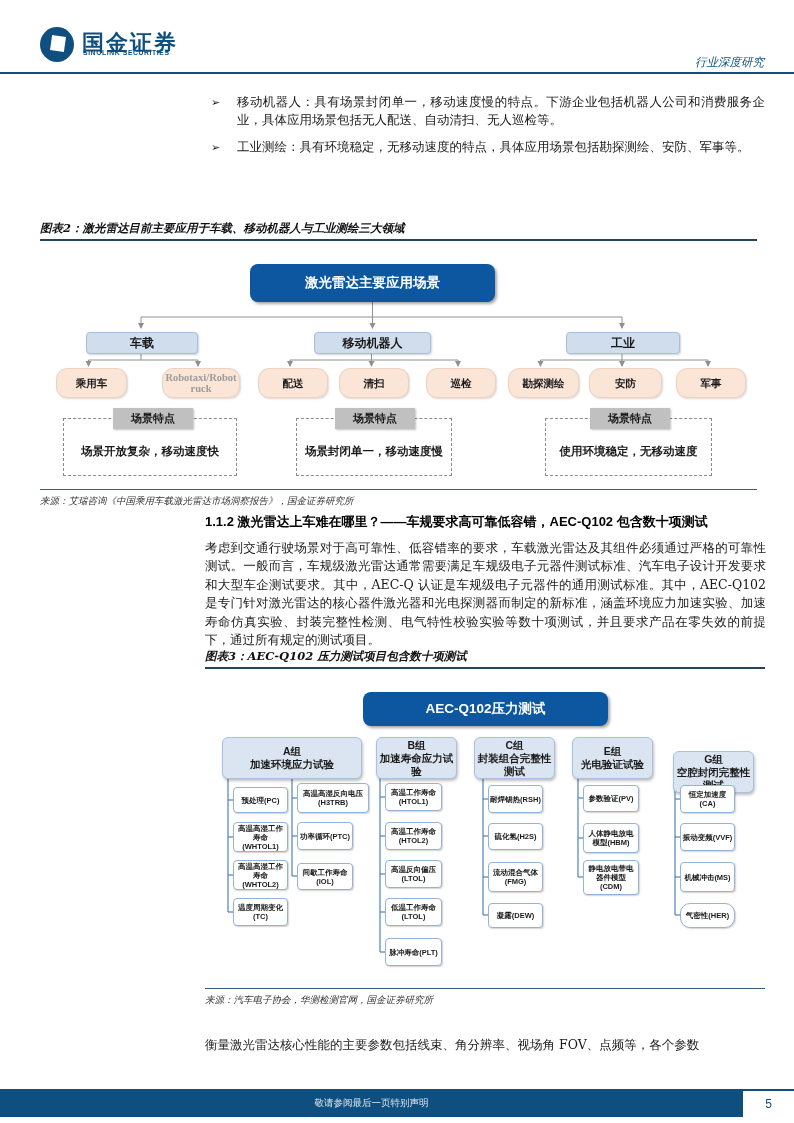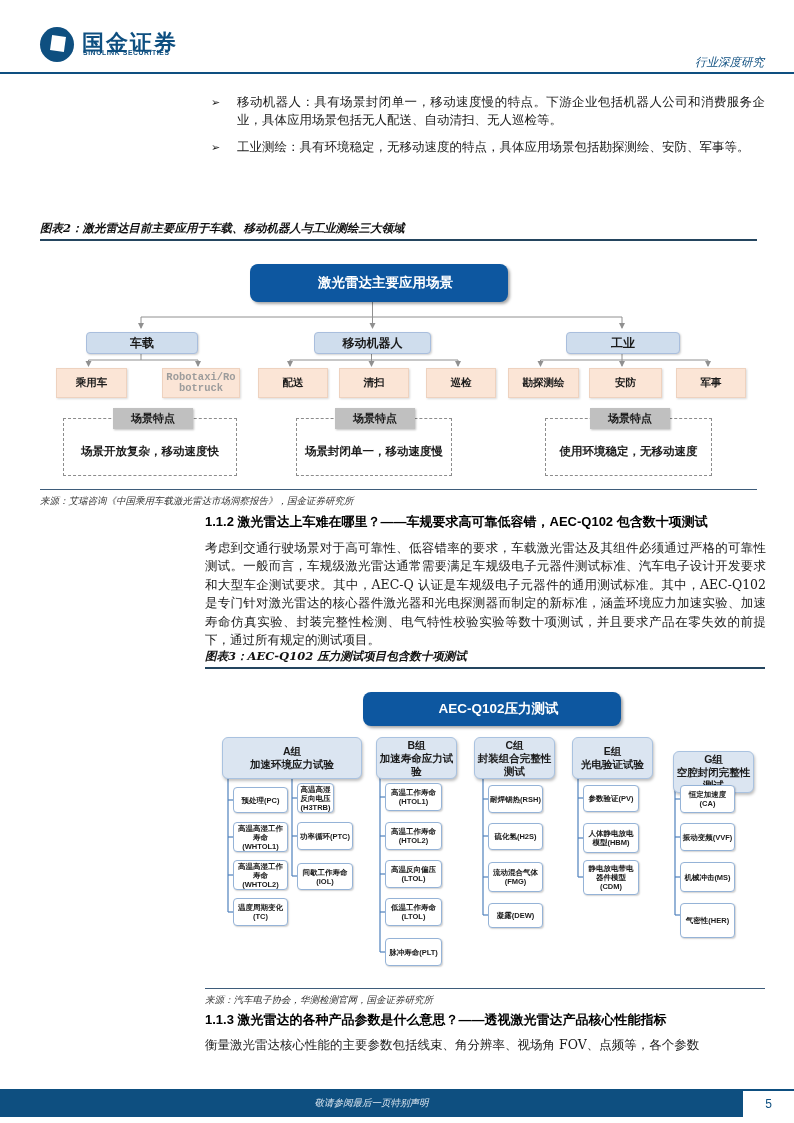--- a/index.html
+++ b/index.html
@@ -22,45 +22,45 @@
   .bullet-glyph{position:absolute;left:-26px;top:1px;font-size:11px;font-family:"DejaVu Sans",sans-serif;}
   
   .fig-title{position:absolute;font-weight:bold;font-style:italic;font-size:11.5px;color:#111;}
   .fig-title-rule{position:absolute;height:2px;background:#24455f;}
   .fig-sep{position:absolute;height:1px;background:#3e5c7a;}
   .fig-source{position:absolute;font-size:9.5px;font-style:italic;color:#333;}
   .section-head{position:absolute;font-family:"Liberation Sans",sans-serif;font-weight:bold;font-size:13px;color:#000;white-space:nowrap;}
   .body-para{position:absolute;font-size:12.5px;line-height:18.4px;text-align:justify;}
   
   .root-box{position:absolute;background:#0d57a0;color:#fff;font-family:"Liberation Sans",sans-serif;
-            font-weight:bold;text-align:center;border-radius:8px;box-shadow:2px 2px 3px rgba(0,0,0,0.35);padding-left:13px;}
+            font-weight:bold;text-align:center;border-radius:8px;box-shadow:2px 2px 3px rgba(0,0,0,0.35);}
   .fig2-l2{position:absolute;background:#cfdded;border:1px solid #a9bedd;border-radius:4px;
            font-family:"Liberation Sans",sans-serif;font-weight:bold;font-size:12px;text-align:center;
            height:20px;line-height:20px;box-shadow:1px 1px 2px rgba(0,0,0,0.18);}
-  .fig2-l3{position:absolute;background:#fbe5d6;border:1px solid #eed2bf;border-radius:0;
-           font-family:Liberation Mono, monospace;font-weight:bold;font-size:10.5px;text-align:center;
+  .fig2-l3{position:absolute;background:#fbe5d6;border:1px solid #eed2bf;border-radius:11px;
+           font-family:Liberation Serif, serif;font-weight:bold;font-size:10.5px;text-align:center;
            height:28px;display:flex;align-items:center;justify-content:center;line-height:11px;
            overflow-wrap:anywhere;box-shadow:1px 1px 2px rgba(0,0,0,0.15);padding:0 2px;}
   .muted{color:#9c9c9c;}
   .feature-label{position:absolute;background:#c0c0c0;font-family:"Liberation Sans",sans-serif;font-weight:bold;
                  font-size:11px;text-align:center;height:21px;line-height:21px;box-shadow:1px 1px 2px rgba(0,0,0,0.25);z-index:2;}
   .feature-box{position:absolute;border:1.5px dashed #8c8c8c;display:flex;align-items:center;justify-content:center;
                font-family:"Liberation Sans",sans-serif;font-weight:bold;font-size:11.5px;padding-top:8px;box-sizing:border-box;}
   
   .g-box{position:absolute;background:#dbe5f1;border:1px solid #a9c2e0;border-radius:6px;text-align:center;
          font-family:"Liberation Sans",sans-serif;font-weight:bold;font-size:10.5px;line-height:13px;
          display:flex;flex-direction:column;justify-content:center;box-shadow:1px 2px 3px rgba(0,0,0,0.25);}
   .leaf{position:absolute;background:#fff;border:1px solid #95b3d7;border-radius:4px;text-align:center;
         font-family:"Liberation Sans",sans-serif;font-weight:bold;font-size:7.5px;line-height:9px;
         display:flex;align-items:center;justify-content:center;padding:1px;box-sizing:border-box;
         box-shadow:1px 1px 1.5px rgba(0,0,0,0.18);}
   
   .footer-bar{position:absolute;left:0;top:1089px;width:743px;height:28px;background:#0e4f80;
               display:flex;align-items:center;justify-content:center;}
-  .footer-text{color:#dfe9f2;font-size:9.5px;font-style:italic;}
+  .footer-text{color:#dfe9f2;font-size:9.5px;}
   .pagenum-box{position:absolute;left:743px;top:1089px;width:51px;height:28px;background:#fff;
                border-top:2px solid #0e4f80;box-sizing:border-box;display:flex;align-items:center;justify-content:center;}
   .pagenum{color:#0e4f80;font-size:12px;font-family:"Liberation Sans",sans-serif;}
   svg.connectors{position:absolute;left:0;top:0;pointer-events:none;}
 </style>
 </head>
 <body>
 
 <div class="page">
 
@@ -204,21 +204,21 @@
     <div class="g-box" style="left:468px;top:68px;width:79px;height:40px;">
       <span>G组</span>
       <span>空腔封闭完整性测试</span>
     </div>
 
     <div class="leaf" style="left:28px;top:104px;width:55px;height:26px;">预处理(PC)</div>
     <div class="leaf" style="left:28px;top:139px;width:55px;height:30px;">高温高湿工作寿命(WHTOL1)</div>
     <div class="leaf" style="left:28px;top:177px;width:55px;height:30px;">高温高湿工作寿命(WHTOL2)</div>
     <div class="leaf" style="left:28px;top:215px;width:55px;height:28px;">温度周期变化(TC)</div>
 
-    <div class="leaf" style="left:92px;top:100px;width:37px;height:30px;">高温高湿反向电压(H3TRB)</div>
+    <div class="leaf" style="left:92px;top:100px;width:72px;height:30px;">高温高湿反向电压(H3TRB)</div>
     <div class="leaf" style="left:92px;top:139px;width:56px;height:28px;">功率循环(PTC)</div>
     <div class="leaf" style="left:92px;top:180px;width:56px;height:27px;">间歇工作寿命(IOL)</div>
 
     <div class="leaf" style="left:180px;top:100px;width:57px;height:28px;">高温工作寿命(HTOL1)</div>
     <div class="leaf" style="left:180px;top:139px;width:57px;height:28px;">高温工作寿命(HTOL2)</div>
     <div class="leaf" style="left:180px;top:177px;width:57px;height:28px;">高温反向偏压(LTOL)</div>
     <div class="leaf" style="left:180px;top:215px;width:57px;height:28px;">低温工作寿命(LTOL)</div>
     <div class="leaf" style="left:180px;top:255px;width:57px;height:28px;">脉冲寿命(PLT)</div>
 
     <div class="leaf" style="left:283px;top:102px;width:55px;height:28px;">耐焊锡热(RSH)</div>
@@ -226,27 +226,26 @@
     <div class="leaf" style="left:283px;top:179px;width:55px;height:30px;">流动混合气体(FMG)</div>
     <div class="leaf" style="left:283px;top:220px;width:55px;height:25px;">凝露(DEW)</div>
 
     <div class="leaf" style="left:378px;top:102px;width:56px;height:27px;">参数验证(PV)</div>
     <div class="leaf" style="left:378px;top:140px;width:56px;height:30px;">人体静电放电模型(HBM)</div>
     <div class="leaf" style="left:378px;top:177px;width:56px;height:35px;">静电放电带电器件模型(CDM)</div>
 
     <div class="leaf" style="left:475px;top:102px;width:55px;height:28px;">恒定加速度(CA)</div>
     <div class="leaf" style="left:475px;top:140px;width:55px;height:28px;">振动变频(VVF)</div>
     <div class="leaf" style="left:475px;top:179px;width:55px;height:30px;">机械冲击(MS)</div>
-    <div class="leaf" style="left:475px;top:220px;width:55px;height:35px;">气密性(HER)</div>
+    <div class="leaf" style="left:475px;top:220px;width:55px;height:25px;border-radius:10px;">气密性(HER)</div>
   </div>
 
   <div class="fig-sep" style="left:205px;top:988px;width:560px;"></div>
   <div class="fig-source" style="left:205px;top:994px;">来源：汽车电子协会，华测检测官网，国金证券研究所</div>
 
-  <div class="section-head" style="left:205px;top:1011px;">1.1.3 激光雷达的各种产品参数是什么意思？——透视激光雷达产品核心性能指标</div>
   <div class="body-para" style="left:205px;top:1036px;width:561px;">衡量激光雷达核心性能的主要参数包括线束、角分辨率、视场角 FOV、点频等，各个参数</div>
 
   <div class="footer-bar">
     <span class="footer-text">敬请参阅最后一页特别声明</span>
   </div>
   <div class="pagenum-box">
     <span class="pagenum">5</span>
   </div>
 
 </div>

